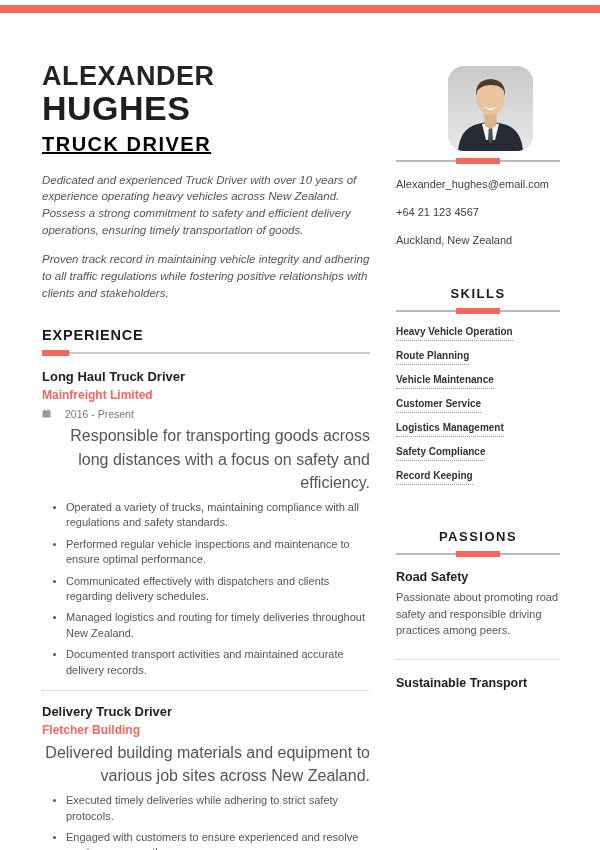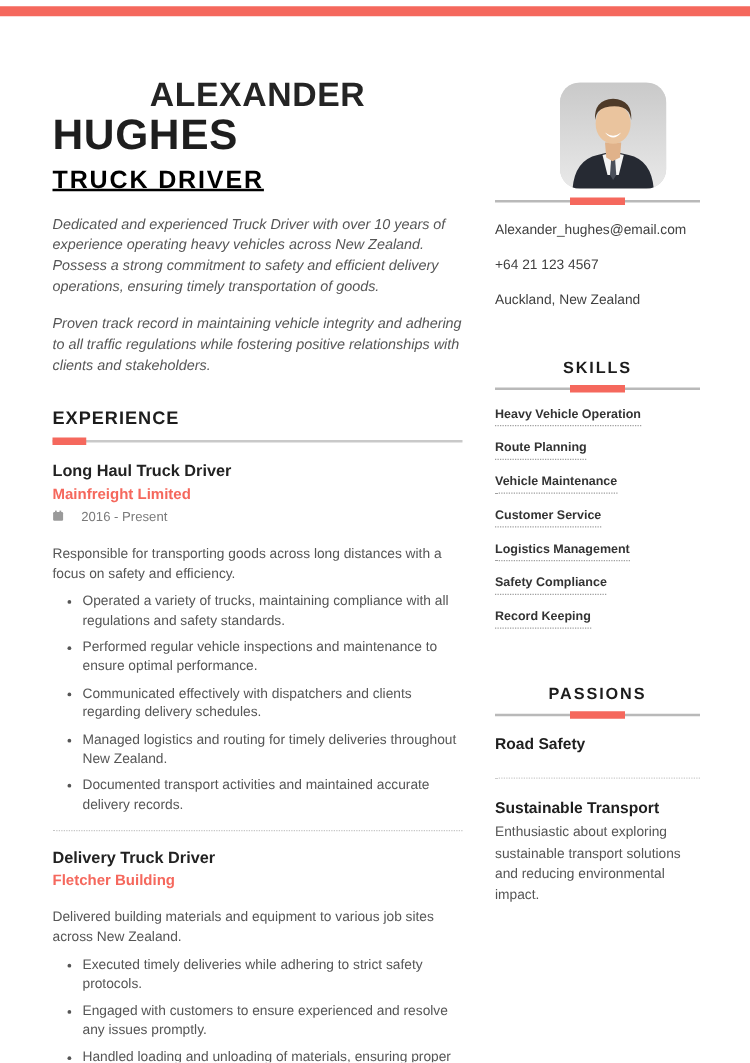--- a/index.html
+++ b/index.html
@@ -5,49 +5,49 @@
   * { margin:0; padding:0; box-sizing:border-box; }
   html,body { width:600px; height:850px; }
   body { font-family:"Liberation Sans", sans-serif; background:#ffffff; position:relative; color:#232323; }
 
   .page { position:absolute; inset:0; background:#fff; overflow:hidden; }
 
   .top-bar { position:absolute; top:5px; left:0; width:600px; height:8px; background:#F5685D; }
 
   
   .main { position:absolute; left:42px; top:62px; width:328px; }
-  .name-first { font-size:27px; font-weight:600; letter-spacing:.5px; color:#242424; line-height:1.05;text-align:center; }
+  .name-first { font-size:27px; font-weight:600; letter-spacing:.5px; color:#242424; line-height:1.05; }
   .name-last  { font-size:34px; font-weight:800; letter-spacing:.5px; color:#1e1e1e; line-height:1.1; }
   .role { margin-top:5px; font-size:20px; font-weight:600; letter-spacing:1.5px; color:#000000;text-decoration:underline; }
   .summary { margin-top:16px; font-size:11.5px; line-height:1.45; color:#555;font-style:italic; }
   .summary + .summary { margin-top:13px; }
 
   .sec-head { margin-top:26px; font-size:14.5px; font-weight:800; letter-spacing:.8px; color:#1c1c1c; }
   .rule { position:relative; height:2px; background:#c9c9c9; margin-top:9px; }
   .rule-main::before { content:''; position:absolute; left:0; top:-2px; width:27px; height:6px; background:#F5685D; }
 
   .job { margin-top:15px; }
   .job-title { font-size:13px; font-weight:700; color:#222; }
   .job-company { margin-top:4px; font-size:12px; font-weight:700; color:#F5685D; }
   .job-date { margin-top:6px; font-size:10.5px; color:#7a7a7a; display:flex; align-items:center; gap:14px; }
-  .job-desc { margin-top:16px; font-size:11px; line-height:1.45; color:#555; }
+  .job-desc { margin-top:4px; font-size:16px; line-height:1.45; color:#555;text-align:right; }
   .job ul { margin-top:6px; padding-left:24px; }
   .job li { font-size:11px; line-height:1.4; color:#555; margin-bottom:6px; }
   .job li::marker { color:#555; font-size:10px; }
   .dotted-sep { margin-top:12px; border-top:1px dotted #c6c6c6; }
   .job + .job, .dotted-sep + .job { margin-top:13px; }
 
   
   .sidebar { position:absolute; left:396px; top:60px; width:164px; }
   .photo { width:85px; height:85px; margin:6px 0 0 52px; border-radius:16px; overflow:hidden; background:#d6d6d6; }
   .side-head { margin-top:26px; text-align:center; font-size:13px; font-weight:800; letter-spacing:1.5px; color:#1c1c1c; }
   .rule-side { background:#b9b9b9; }
   .rule-side::after { content:''; position:absolute; left:50%; transform:translateX(-50%); top:-2px; width:44px; height:6px; background:#F5685D; }
   .contact-item { margin-top:16px; font-size:11px; color:#3f3f3f; }
-  .skills { margin-top:14px; display:flex; flex-wrap:wrap; column-gap:6px; row-gap:9px;gap:12px; }
+  .skills { margin-top:14px; display:flex; flex-wrap:wrap; column-gap:6px; row-gap:9px; }
   .skill { font-size:10px; font-weight:700; color:#333; padding-bottom:3px; border-bottom:1px dotted #9f9f9f; white-space:nowrap; }
   .passion { margin-top:15px; }
   .passion-title { font-size:12.5px; font-weight:700; color:#1f1f1f; }
   .passion-desc { margin-top:5px; font-size:11px; line-height:1.5; color:#555; }
   .passion-sep { margin-top:20px; border-top:1px dotted #cccccc; }
   .passion-sep + .passion { margin-top:16px; }
 </style>
 </head>
 <body>
 
@@ -142,20 +142,20 @@
       <span class="skill">Customer Service</span>
       <span class="skill">Logistics Management</span>
       <span class="skill">Safety Compliance</span>
       <span class="skill">Record Keeping</span>
     </div>
 
     <div class="side-head" style="margin-top:44px;">PASSIONS</div>
     <div class="rule rule-side"></div>
     <div class="passion">
       <div class="passion-title">Road Safety</div>
+      <p class="passion-desc">Passionate about promoting road safety and responsible driving practices among peers.</p>
     </div>
     <div class="passion-sep"></div>
     <div class="passion">
       <div class="passion-title">Sustainable Transport</div>
-      <p class="passion-desc">Enthusiastic about exploring sustainable transport solutions and reducing environmental impact.</p>
     </div>
   </div>
 </div>
 
 </body></html>

